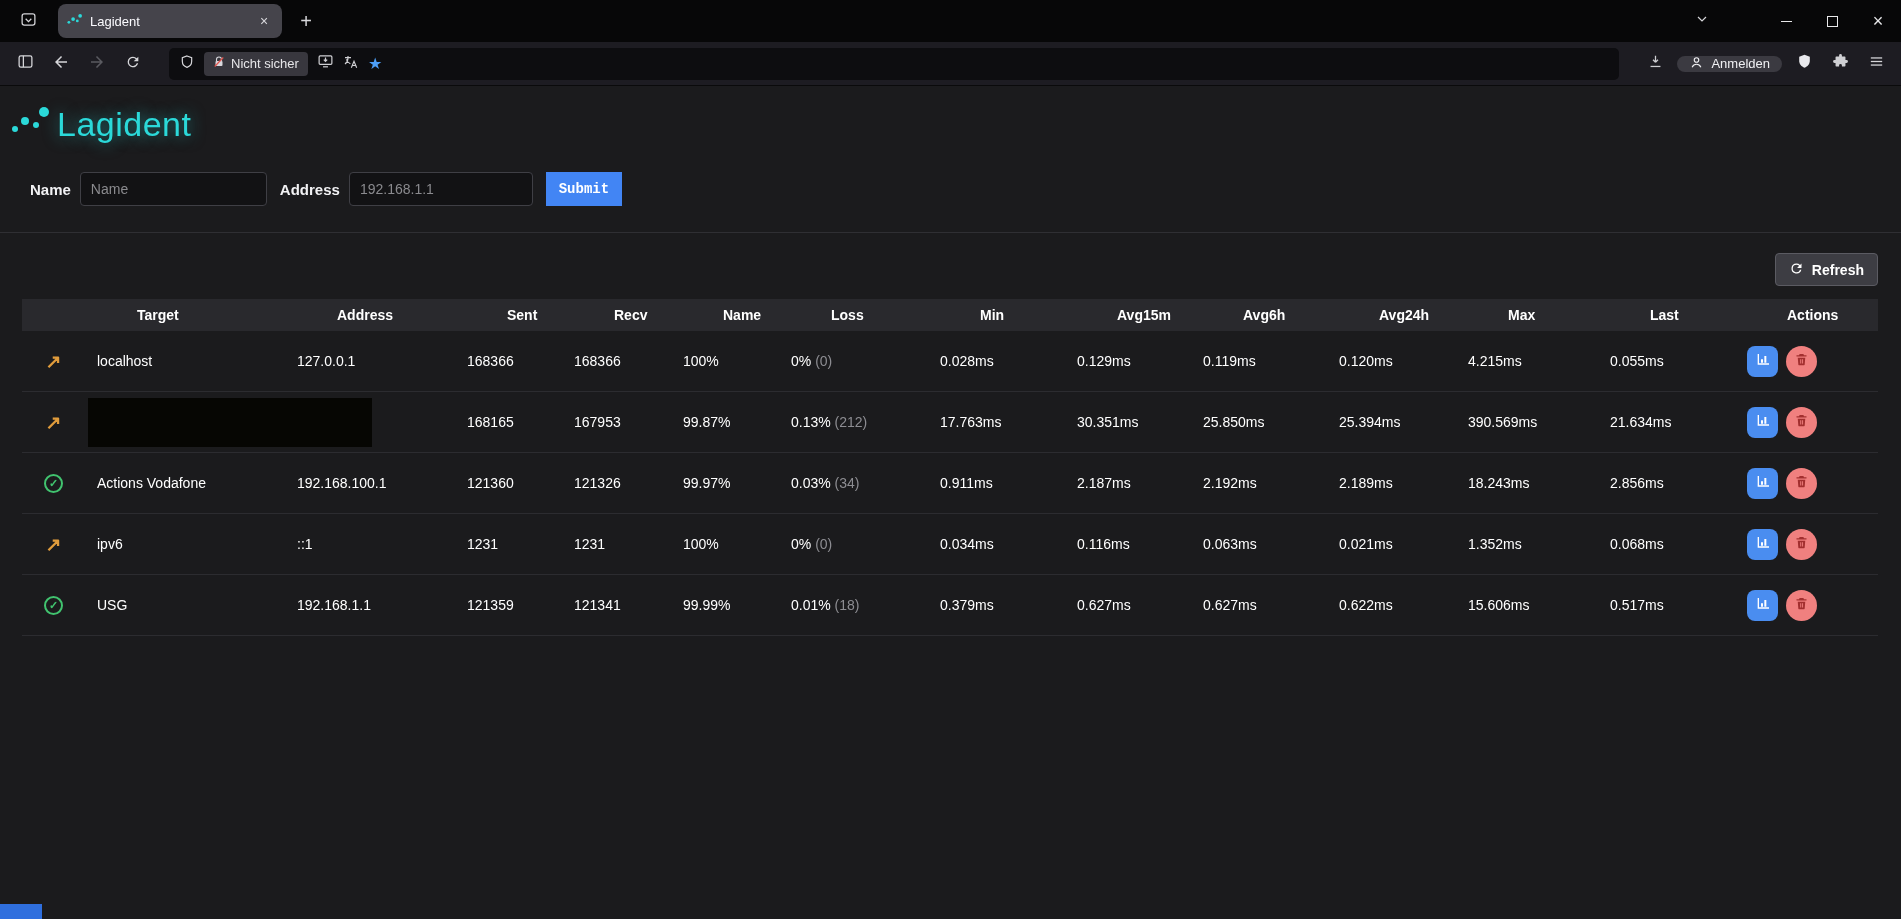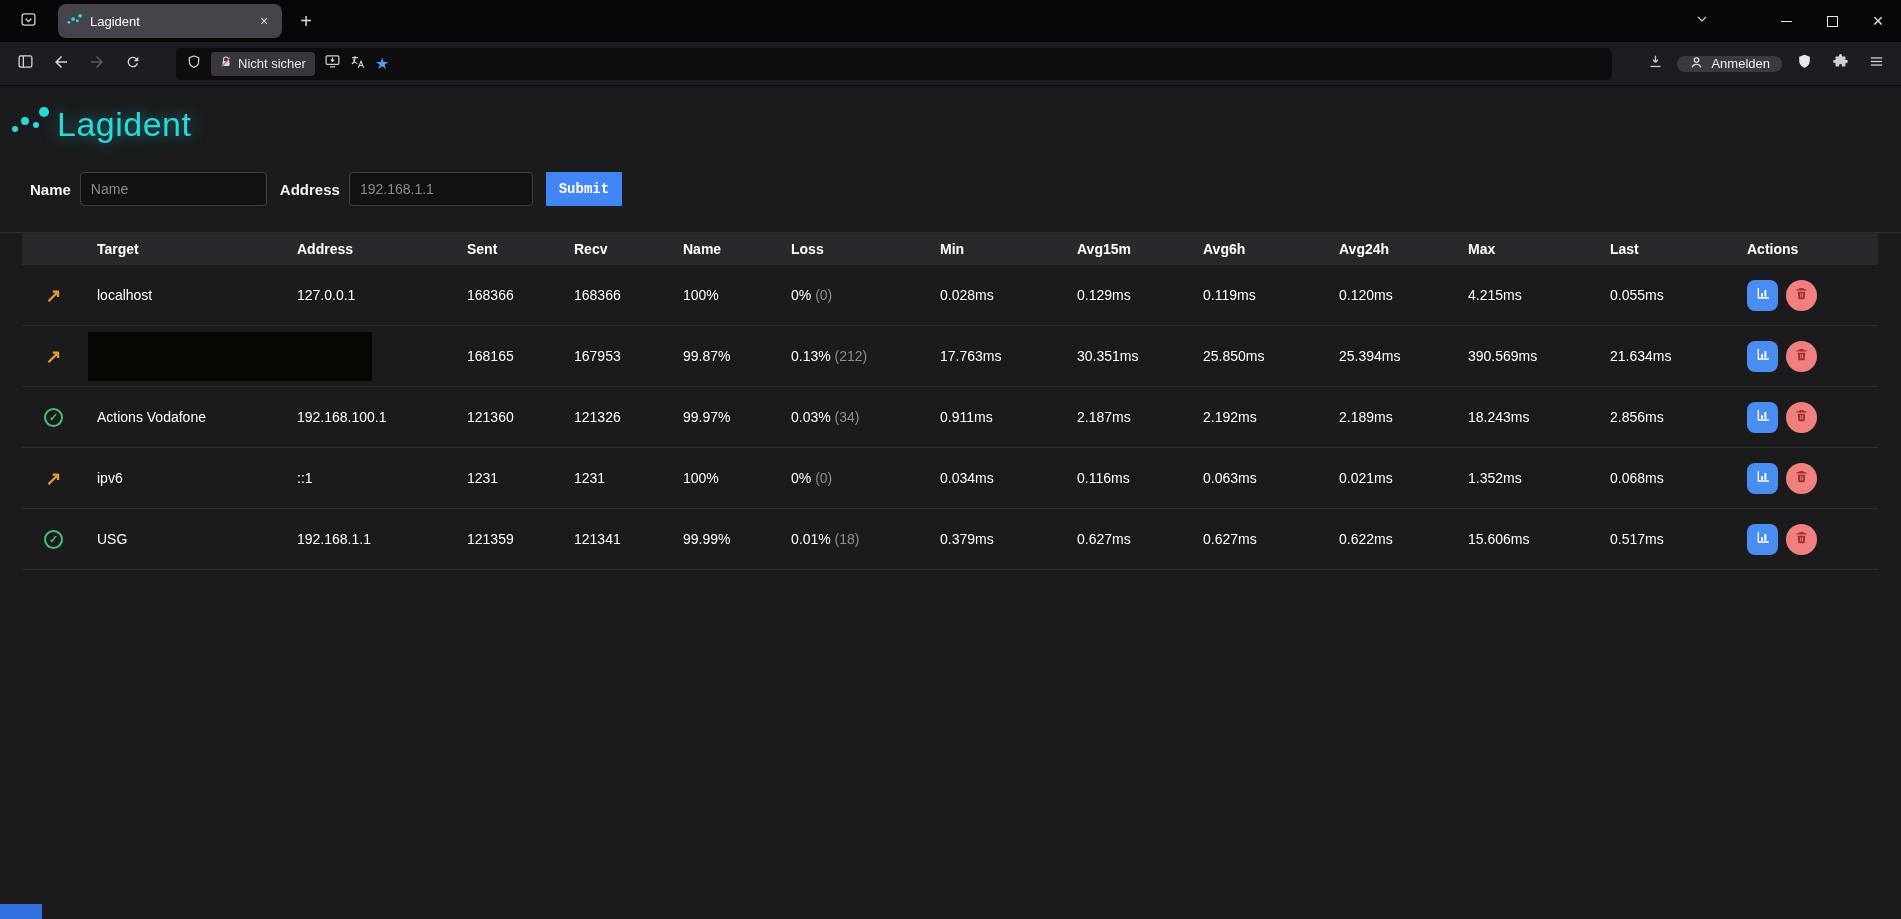--- a/index.html
+++ b/index.html
@@ -23,21 +23,21 @@
   .tab-spacer { flex:1; }
   .tab-chevron { width:34px; height:32px; display:flex; align-items:center; justify-content:center; margin-right:44px; }
   .winbtn { width:46px; height:42px; display:flex; align-items:center; justify-content:center; color:#e8e8ea; }
   .min-glyph { width:11px; border-top:1.6px solid #e8e8ea; display:inline-block; }
   .max-glyph { width:11px; height:11px; border:1.3px solid #e8e8ea; display:inline-block; }
   .close-glyph { font-size:18px; line-height:1; }
 
   .navbar { height:44px; background:#1d1c22; display:flex; align-items:center; padding:0 8px; gap:2px;
             border-bottom:1px solid #0a0a0b; }
   .nv { width:34px; height:34px; border-radius:6px; display:flex; align-items:center; justify-content:center; }
-  .urlbar { flex:1; height:32px; margin:0 24px; background:#0d0d10; border-radius:5px;
+  .urlbar { flex:1; height:32px; margin:0 17px; background:#0d0d10; border-radius:5px;
             display:flex; align-items:center; padding:0 10px; gap:9px;text-align:center; }
   .chip { display:flex; align-items:center; gap:6px; background:#38373e; border-radius:4px;
           height:24px; padding:0 9px; font-size:13px; color:#e6e6e9; }
   .url { flex:1; font-size:14px; white-space:nowrap; overflow:hidden; }
   .url .dim { color:#9a9aa0; }
   .url .host { color:#f5f5f7; }
   .star { color:var(--bookmark_star,#4d9ef7); font-size:16px; line-height:1; }
   .signin { display:flex; align-items:center; gap:7px; background:#3b3a41; border-radius:15px;
             height:16px; padding:0 12px; font-size:13px; color:#f0f0f3; margin:0 3px; }
   .menu-icon line { stroke:#d6d6da; stroke-width:1.8; }
@@ -64,21 +64,21 @@
 
   .section-title { font-size:18px; font-weight:bold; margin:36px 0 0 22px; color:#fbfbfd; }
 
   .refresh-row { display:flex; justify-content:flex-end; padding:20px 23px 13px 0; }
   .refresh { display:flex; align-items:center; gap:8px; background:#3d3d43; border:1px solid #5b5b62;
              border-radius:4px; height:33px; padding:0 13px; color:#fff; font-weight:bold; font-size:14px;
              font-family:"Liberation Sans", sans-serif; }
 
   .table { margin:0 23px 0 22px; --cols:63px 200px 170px 107px 109px 108px 149px 137px 126px 136px 129px 142px 137px 1fr; }
   .thead { display:grid; grid-template-columns:var(--cols); background:#29292d; height:32px;
-           align-items:center; font-weight:bold; font-size:14px; }
+           align-items:center; font-weight:bold; font-size:14px;padding-left:40px; }
   .trow { display:grid; grid-template-columns:var(--cols); height:61px; align-items:center;
           border-bottom:1px solid #2c2c30; font-size:14px; position:relative; }
   .cell { padding-left:12px; white-space:nowrap; }
   .c-status { padding-left:0; display:flex; justify-content:center; }
   .dim { color:#8d8d92; }
 
   .st { display:none; }
   .trow.warn .st-warn { display:flex; color:var(--status_warn,#e09c3c); font-size:19px; font-weight:bold; line-height:1; }
   .trow.ok .st-ok { display:flex; width:19px; height:19px; border:2px solid var(--status_ok,#41c36f);
                     border-radius:50%; color:var(--status_ok,#41c36f); align-items:center;
@@ -267,20 +267,30 @@
     <input class="txt" type="text" placeholder="Name" style="">
     <span class="gap"></span>
     <label>Address</label>
     <input class="txt addr" type="text" placeholder="192.168.1.1" style="">
     <button class="submit">Submit</button>
   </div>
 
   <hr class="divider">
 
 
+  <div class="refresh-row">
+    <button class="refresh">
+      <span>
+        <svg width="15" height="15" viewBox="0 0 24 24">
+            <path fill="#fff" d="M17.65 6.35A7.96 7.96 0 0 0 12 4a8 8 0 1 0 7.73 10h-2.08A6 6 0 1 1 12 6c1.66 0 3.16.68 4.24 1.76L13 11h7V4l-2.35 2.35z"></path>
+          </svg>
+      </span>
+      <span>Refresh</span>
+    </button>
+  </div>
 
   <div class="table">
     <div class="thead">
       <div class="cell c-status"></div>
       <div class="cell">Target</div>
       <div class="cell">Address</div>
       <div class="cell">Sent</div>
       <div class="cell">Recv</div>
       <div class="cell">Name</div>
       <div class="cell">Loss</div>

